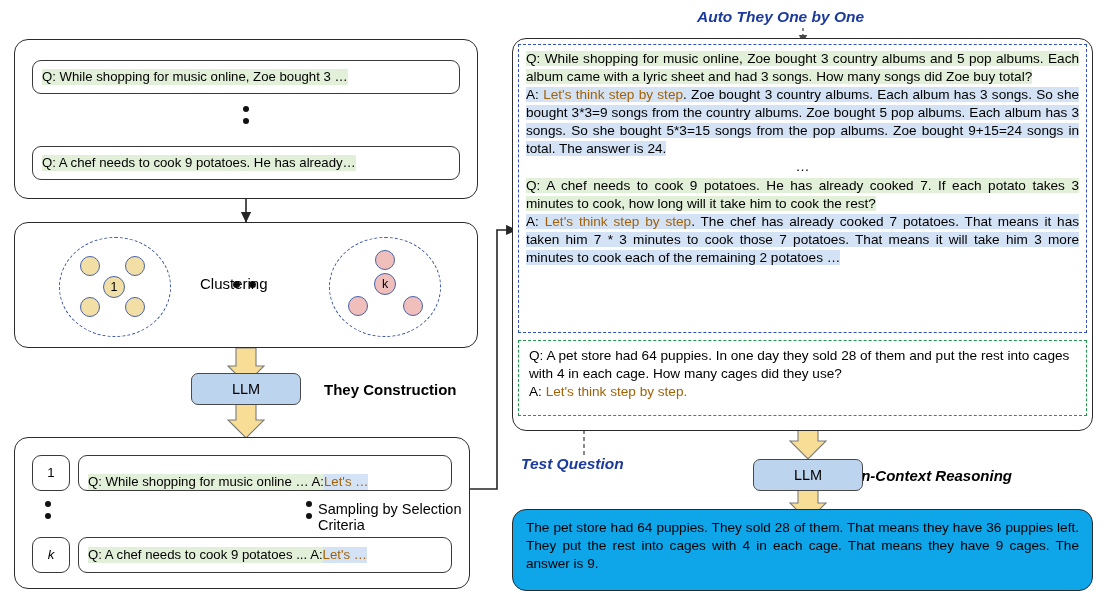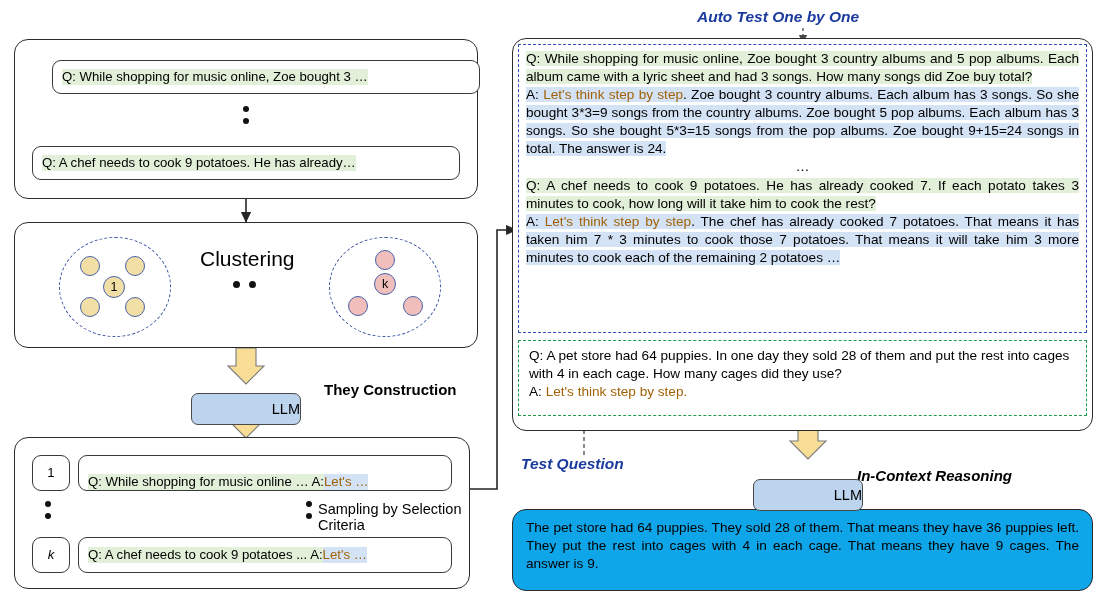--- a/index.html
+++ b/index.html
@@ -57,33 +57,33 @@
     border-radius:50%;
     display:flex; align-items:center; justify-content:center;
     font-size:12.5px;
   }
   .node.yellow { background:#f2dfa6; }
   .node.pink   { background:#f0bfbc; }
   .node .lbl { font-style:normal; font-weight:400; }
 
   .clustering-label {
     position:absolute;
-    font-size:21px;
+    font-size:15px;
+    margin-top:28px;
   }
 
   
   .llm {
     position:absolute;
     background:#bcd4ed;
     border:1.5px solid #4a4a4a;
     border-radius:7px;
-    display:flex; align-items:center; justify-content:flex-end;
+    display:flex; align-items:center; justify-content:center;
     font-size:14.5px;
     z-index:4;
-    margin-top:20px;
   }
   .boldlabel { position:absolute; font-size:15px; font-weight:bold; }
 
   
   svg.overlay { position:absolute; left:0; top:0; width:1113px; height:606px; pointer-events:none; }
 
   
   .panel-outer {
     position:absolute;
     border:1.6px solid #2b2b2b;
@@ -165,21 +165,21 @@
     <g>
       <path d="M798,424 L818,424 L818,441 L826,441 L808,459 L790,441 L798,441 Z" fill="#f7dd96" stroke="#7a7a7a" stroke-width="1.1"></path>
     </g>
 
     <g>
       <path d="M798,489 L818,489 L818,503 L826,503 L808,521 L790,503 L798,503 Z" fill="#f7dd96" stroke="#7a7a7a" stroke-width="1.1"></path>
     </g>
   </svg>
 
   <div class="rbox" style="left:14px; top:39px; width:464px; height:160px;">
-    <div class="qchip" style="left:17px; top:20px; width:428px; height:34px;margin-left:20px;">
+    <div class="qchip" style="left:17px; top:20px; width:428px; height:34px;">
       <span class="qtext hl-green">Q: While shopping for music online, Zoe bought 3 …</span>
     </div>
     <div class="vdots" style="left:228px; top:66px;">
       <i></i>
         <i></i>
     </div>
     <div class="qchip" style="left:17px; top:106px; width:428px; height:34px;">
       <span class="qtext hl-green">Q: A chef needs to cook 9 potatoes. He has already…</span>
     </div>
   </div>
@@ -238,21 +238,21 @@
 
     <div class="qchip" style="left:17px; top:99px; width:38px; height:36px; justify-content:center;">
       <span class="qtext" style="font-style:italic;">k</span>
     </div>
     <div class="qchip" style="left:63px; top:99px; width:374px; height:36px;text-align:right;">
       <span class="qtext hl-green">Q: A chef needs to cook 9 potatoes ... A: </span>
         <span class="qtext hl-blue red">Let's …</span>
     </div>
   </div>
 
-  <div class="title-italic" style="left:697px; top:8px;">Auto Test One by One</div>
+  <div class="title-italic" style="left:697px; top:8px;">Auto They One by One</div>
 
   <div class="panel-outer" style="left:512px; top:38px; width:581px; height:393px;"></div>
 
   <div class="demos-box" style="left:518px; top:44px; width:569px; height:289px;">
 
     <p class="para">
       <span class="hl-green"><span>Q: </span><span>While shopping for music online, Zoe bought 3 country albums and 5 pop albums. Each album came with a lyric sheet and had 3 songs. How many songs did Zoe buy total?</span></span>
     </p>
     <p class="para">
       <span class="hl-blue"><span>A: </span><span class="red">Let's think step by step</span><span>. Zoe bought 3 country albums. Each album has 3 songs. So she bought 3*3=9 songs from the country albums. Zoe bought 5 pop albums. Each album has 3 songs. So she bought 5*3=15 songs from the pop albums. Zoe bought 9+15=24 songs in total. The answer is 24.</span></span>

